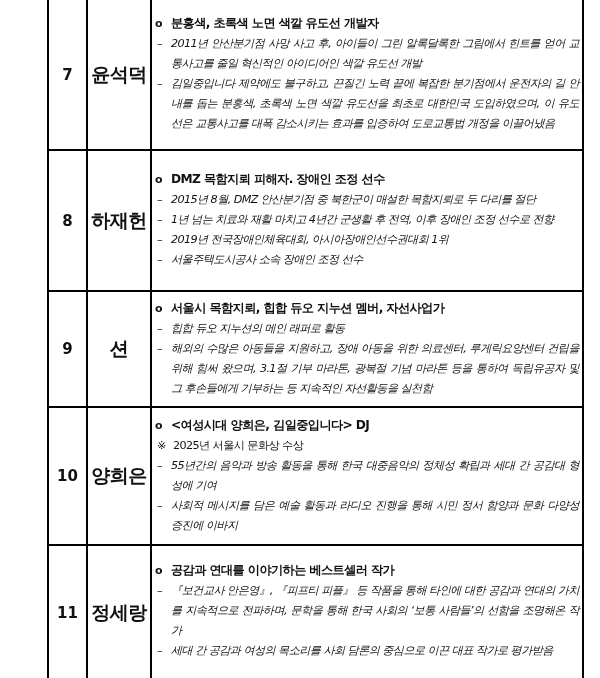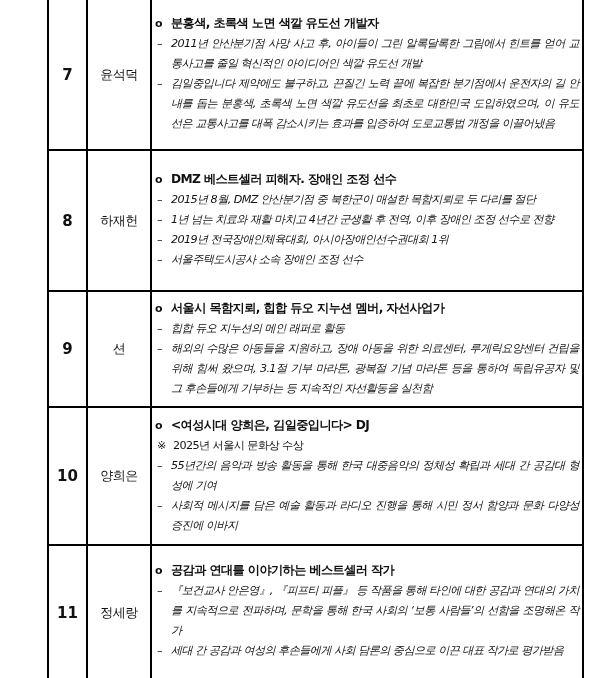--- a/index.html
+++ b/index.html
@@ -4,21 +4,21 @@
   <style>
     html, body { margin: 0; padding: 0; background: #ffffff; }
     body { width: 600px; height: 678px; position: relative; overflow: hidden;
            font-family: "DejaVu Sans", "Liberation Sans", sans-serif; color: #111; }
     .tbl { position: absolute; left: 47px; top: -2px; width: 535px; border-collapse: collapse; table-layout: fixed; }
     .tbl td { border: 2px solid #000; vertical-align: middle; padding: 0; }
     .tbl col.c-no { width: 39px; }
     .tbl col.c-name { width: 64px; }
     .tbl col.c-desc { width: 432px; }
     .no { text-align: center; font-weight: bold; font-size: 15px; }
-    .name { text-align: center; font-weight: normal; font-size: 13px; letter-spacing: -0.5px; }
+    .name { text-align: center; font-weight: bold; font-size: 19px; letter-spacing: -0.5px; }
     .desc { padding: 4px 3px 6px 3px !important; font-size: 11.2px; line-height: 20px; letter-spacing: -0.6px; }
     .headline { font-weight: bold; font-size: 12.2px; display: flex; align-items: baseline; }
     .headline .bul { width: 16px; flex: none; font-size: 11px; }
     .item { display: flex; align-items: flex-start; }
     .item .dash { width: 14px; flex: none; padding-left: 2px; }
     .item .txt { flex: 1; text-align: justify; font-style: italic; }
     .note { display: flex; }
     .note .mark { width: 16px; flex: none; padding-left: 2px; }
     tr.r7 { height: 151px; }
     tr.r8 { height: 141px; }
@@ -55,21 +55,21 @@
         </div>
       </td>
     </tr>
 
     <tr class="r8">
       <td class="no">8</td>
       <td class="name">하재헌</td>
       <td class="desc">
         <div class="headline">
           <span class="bul">o</span>
-          <span>DMZ 베스트셀러 피해자. 장애인 조정 선수</span>
+          <span>DMZ 목함지뢰 피해자. 장애인 조정 선수</span>
         </div>
         <div class="item">
           <span class="dash">–</span>
           <span class="txt">2015년 8월, DMZ 안산분기점 중 북한군이 매설한 목함지뢰로 두 다리를 절단</span>
         </div>
         <div class="item">
           <span class="dash">–</span>
           <span class="txt">1년 넘는 치료와 재활 마치고 4년간 군생활 후 전역, 이후 장애인 조정 선수로 전향</span>
         </div>
         <div class="item">
@@ -132,18 +132,18 @@
         <div class="headline">
           <span class="bul">o</span>
           <span>공감과 연대를 이야기하는 베스트셀러 작가</span>
         </div>
         <div class="item">
           <span class="dash">–</span>
           <span class="txt">『보건교사 안은영』, 『피프티 피플』 등 작품을 통해 타인에 대한 공감과 연대의 가치를 지속적으로 전파하며, 문학을 통해 한국 사회의 ‘보통 사람들’의 선함을 조명해온 작가</span>
         </div>
         <div class="item">
           <span class="dash">–</span>
-          <span class="txt">세대 간 공감과 여성의 후손들에게 사회 담론의 중심으로 이끈 대표 작가로 평가받음</span>
+          <span class="txt">세대 간 공감과 여성의 목소리를 사회 담론의 중심으로 이끈 대표 작가로 평가받음</span>
         </div>
       </td>
     </tr>
   </tbody>
 </table>
 
 </body></html>

